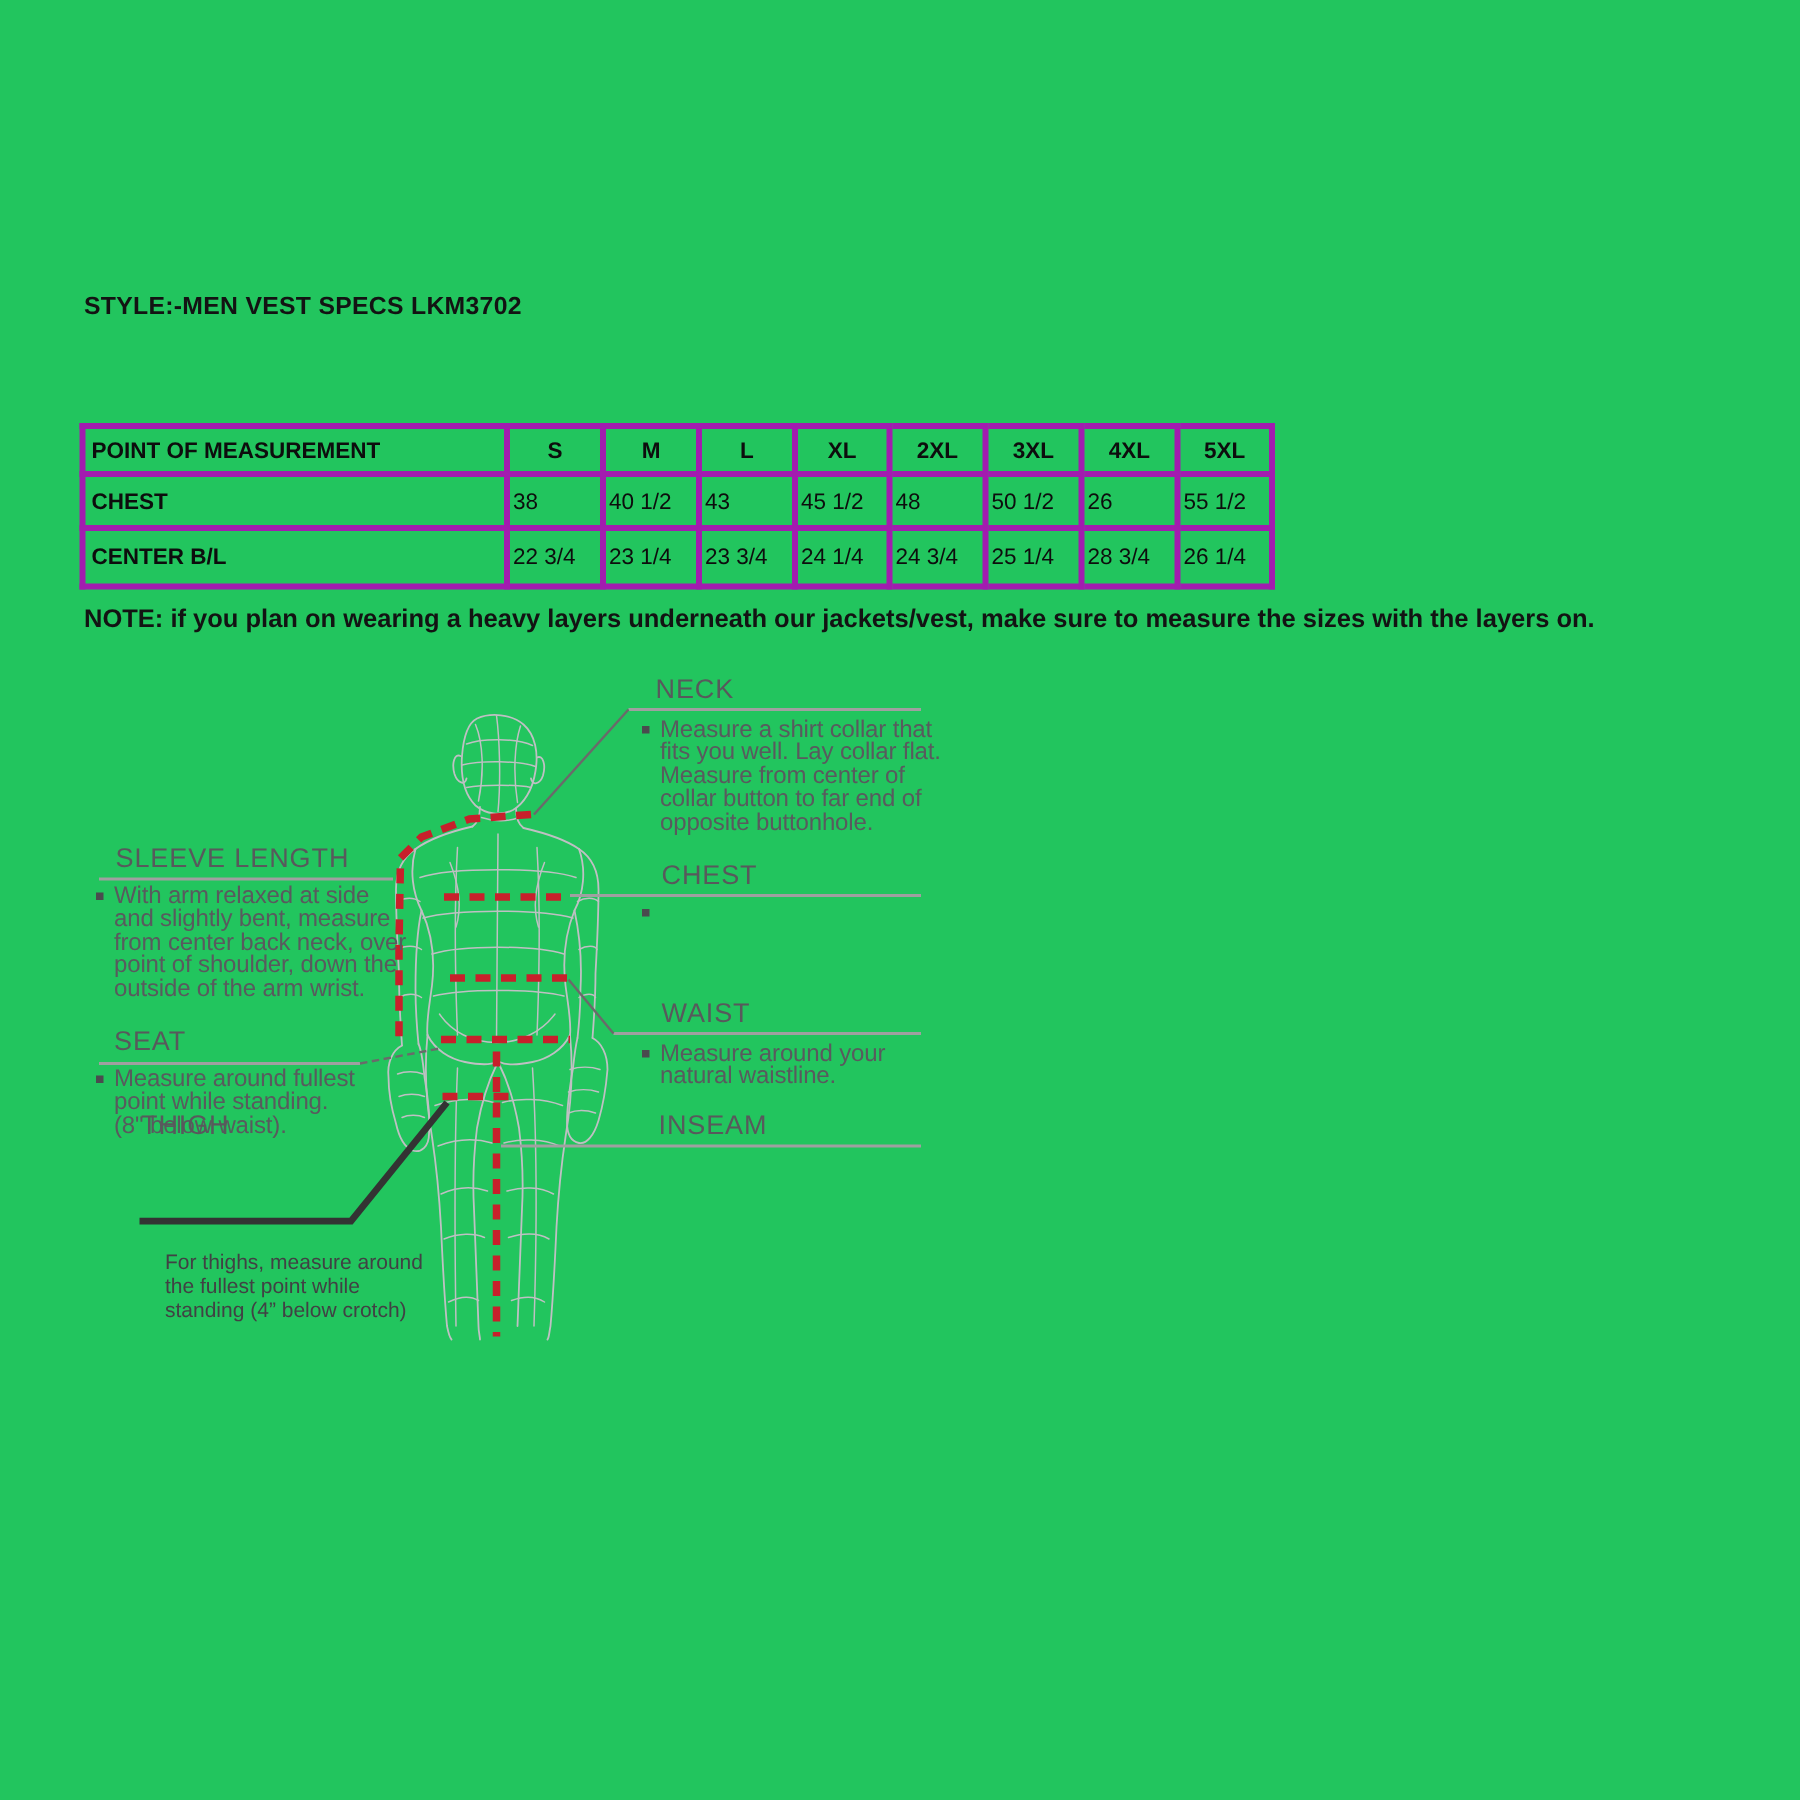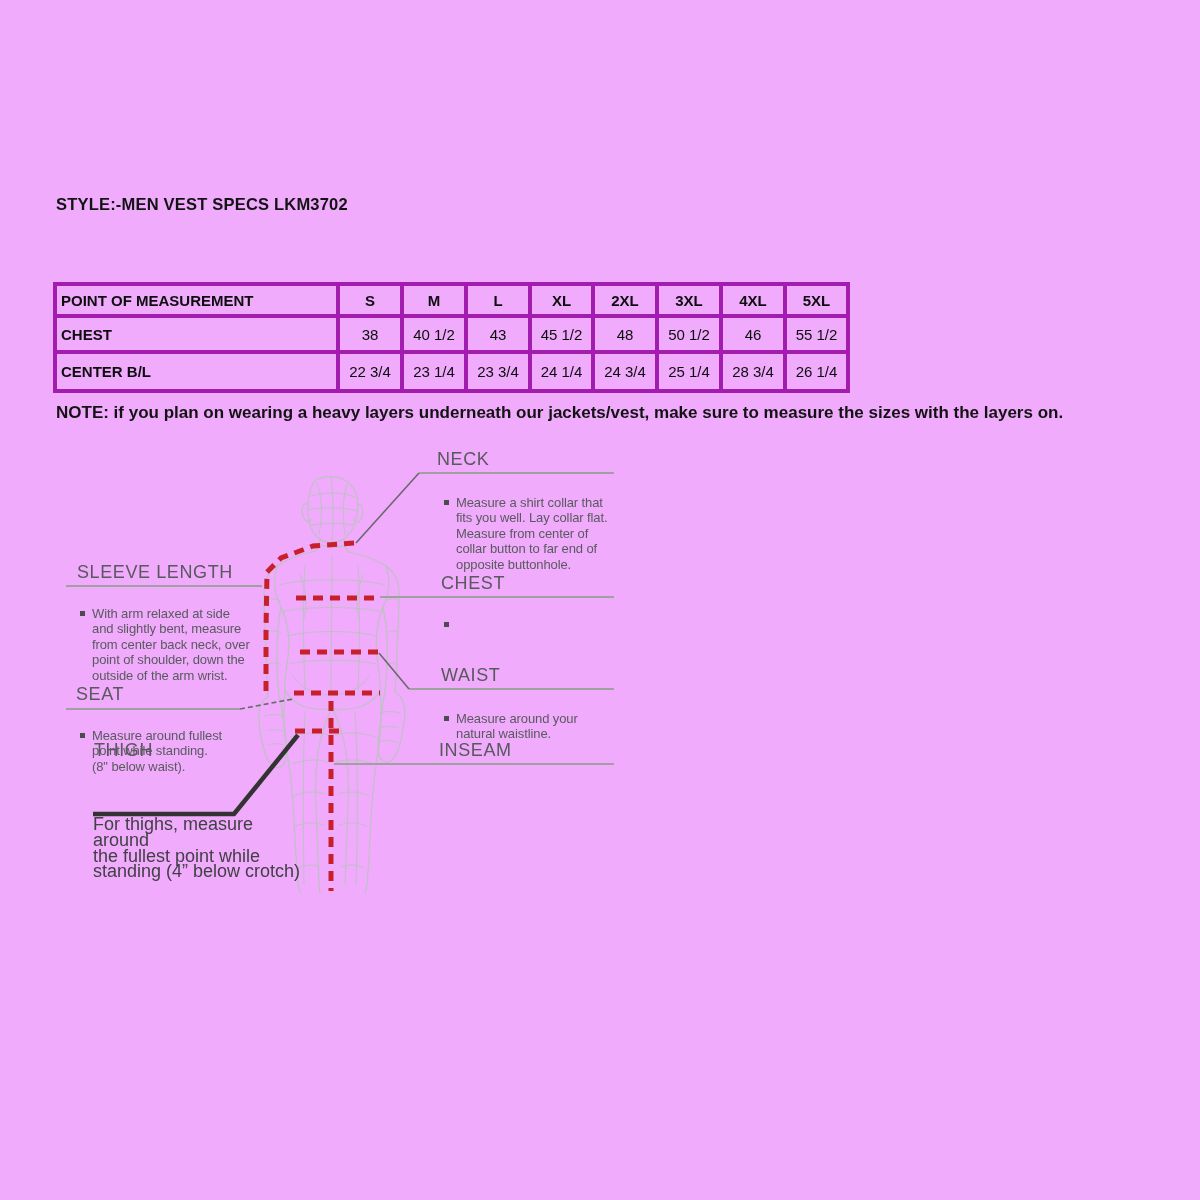--- a/index.html
+++ b/index.html
@@ -1,19 +1,19 @@
 <!DOCTYPE html>
 <html><head>
 <meta charset="utf-8">
 <style>
   html,body{margin:0;padding:0;background:#ffffff;}
   .page{
     position:relative;
     width:1200px;height:1200px;
-    background:#f0abfc;
+    background:#22c55e;
     font-family:"Liberation Sans", sans-serif;
     overflow:hidden;
   }
   
   .doc-title{
     position:absolute;left:56px;top:195px;
     font-size:16.5px;font-weight:bold;color:#131313;letter-spacing:.2px;
     white-space:nowrap;
   }
   .doc-note{
@@ -27,44 +27,44 @@
     border-collapse:collapse;table-layout:fixed;
     font-size:15px;color:#0d0d0d;
   }
   .size-table td,.size-table th{
     border:4px solid #a21caf;
     padding:0 2px;vertical-align:middle;
     overflow:hidden;white-space:nowrap;
   }
   .size-table{border:3px solid #000;}
   .size-table .rowlab{text-align:left;font-weight:bold;padding-left:4px;}
-  .size-table .val{text-align:center;font-weight:normal;}
+  .size-table .val{font-weight:normal;}
   .size-table thead th{font-weight:bold;text-align:center;height:28px;}
   .size-table .r1 td{height:32px;}
   .size-table .r2 td{height:35px;}
   
   .art{position:absolute;left:0;top:440px;}
   .sec-title{
     position:absolute;
     font-size:18px;color:#58595c;letter-spacing:.6px;
     white-space:nowrap;font-weight:normal;margin:0;
   }
   .para{
-    position:absolute;margin:16px;
-    font-size:13px;line-height:15.4px;color:#595a5e;
+    position:absolute;margin:0;
+    font-size:16px;line-height:15.4px;color:#595a5e;
     letter-spacing:-.1px;white-space:pre-line;width:215px;
     padding-left:13px;
   }
   .para .bullet{
     position:absolute;left:1px;top:4.5px;
     width:5px;height:5px;background:#4a4b4e;display:block;
   }
   .para-thigh{
-    position:absolute;margin:0;
-    font-size:18px;line-height:15.8px;color:#414144;
+    position:absolute;margin:17px;
+    font-size:14px;line-height:15.8px;color:#414144;
     white-space:pre-line;width:215px;
   }
   
   .t-neck   {left:437px;top:449px;}
   .p-neck   {left:427px;top:479px;}
   .t-chest2 {left:441px;top:573px;}
   .p-chest2 {left:427px;top:601px;}
   .t-waist  {left:441px;top:665px;}
   .p-waist  {left:427px;top:695px;}
   .t-inseam {left:439px;top:740px;}
@@ -110,21 +110,21 @@
     </thead>
     <tbody>
       <tr class="r1">
         <td class="rowlab">CHEST</td>
         <td class="val">38</td>
         <td class="val">40 1/2</td>
         <td class="val">43</td>
         <td class="val">45 1/2</td>
         <td class="val">48</td>
         <td class="val">50 1/2</td>
-        <td class="val">46</td>
+        <td class="val">26</td>
         <td class="val">55 1/2</td>
       </tr>
       <tr class="r2">
         <td class="rowlab">CENTER B/L</td>
         <td class="val">22 3/4</td>
         <td class="val">23 1/4</td>
         <td class="val">23 3/4</td>
         <td class="val">24 1/4</td>
         <td class="val">24 3/4</td>
         <td class="val">25 1/4</td>

